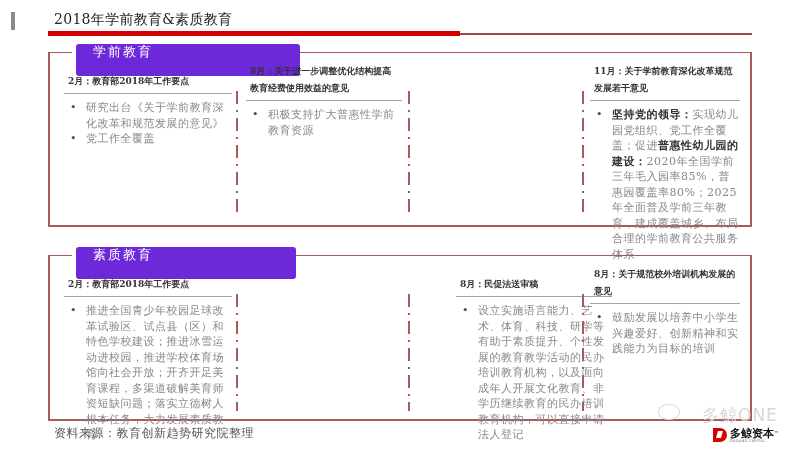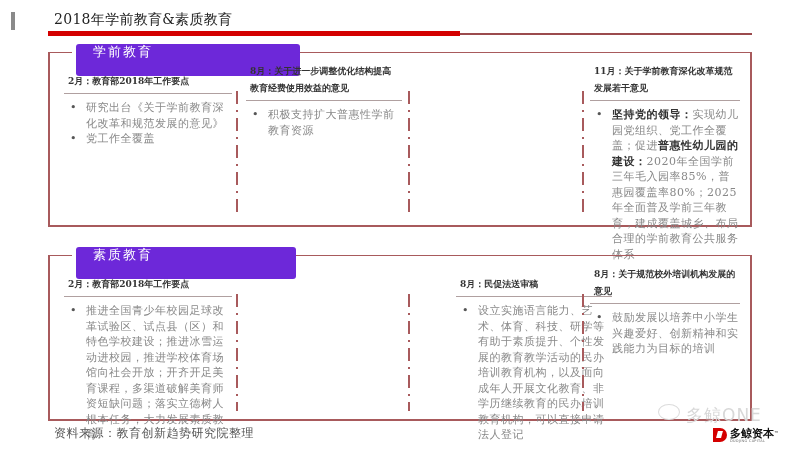--- a/index.html
+++ b/index.html
@@ -106,21 +106,21 @@
     <div class="col-head">8月：关于规范校外培训机构发展的意见</div>
     <ul class="col-list">
       <li>鼓励发展以培养中小学生兴趣爱好、创新精神和实践能力为目标的培训</li>
     </ul>
   </div>
 </div>
 
 <div class="source">资料来源：教育创新趋势研究院整理</div>
 
 <div class="wm-bubble"></div>
-<div class="watermark" style="left:686px;text-align:center;">多鲸ONE</div>
+<div class="watermark" style="left:702px;text-align:center;">多鲸ONE</div>
 
 <div class="logo">
   <div class="logo-mark"></div>
   <div>
     <div class="logo-text"><span>多鲸资本</span><span class="logo-tm">™</span></div>
     <div class="logo-sub">DUOJING CAPITAL</div>
   </div>
 </div>
 
 </body></html>

